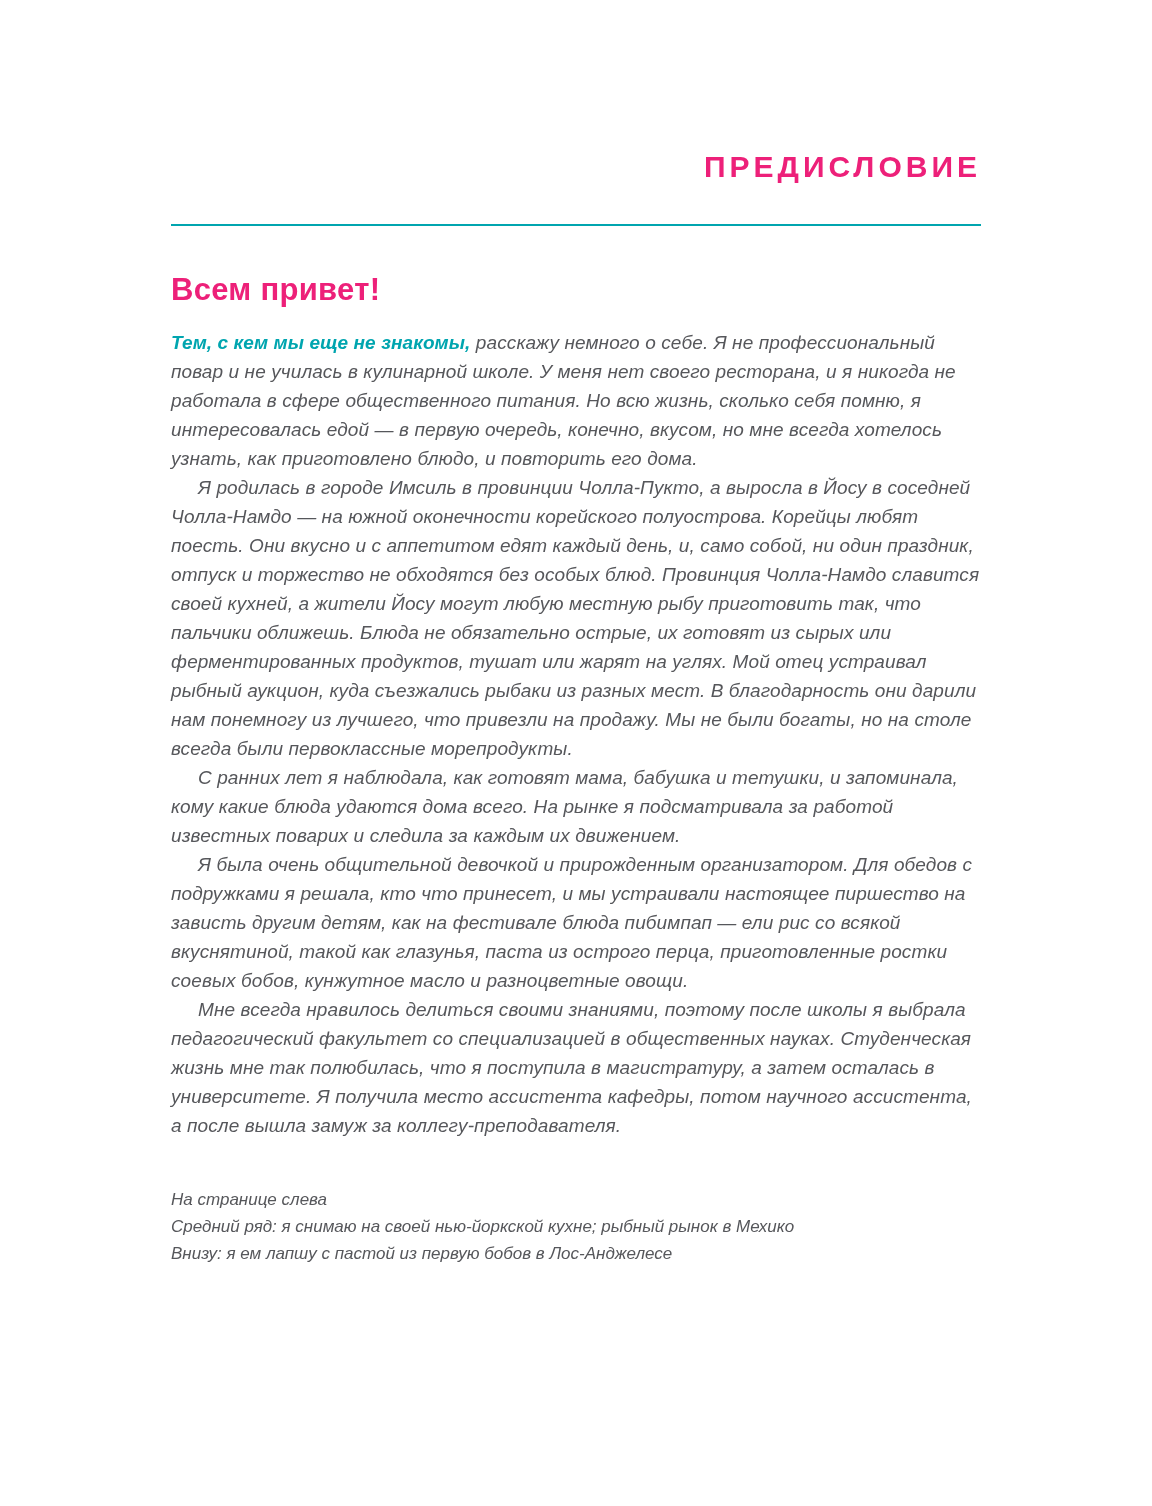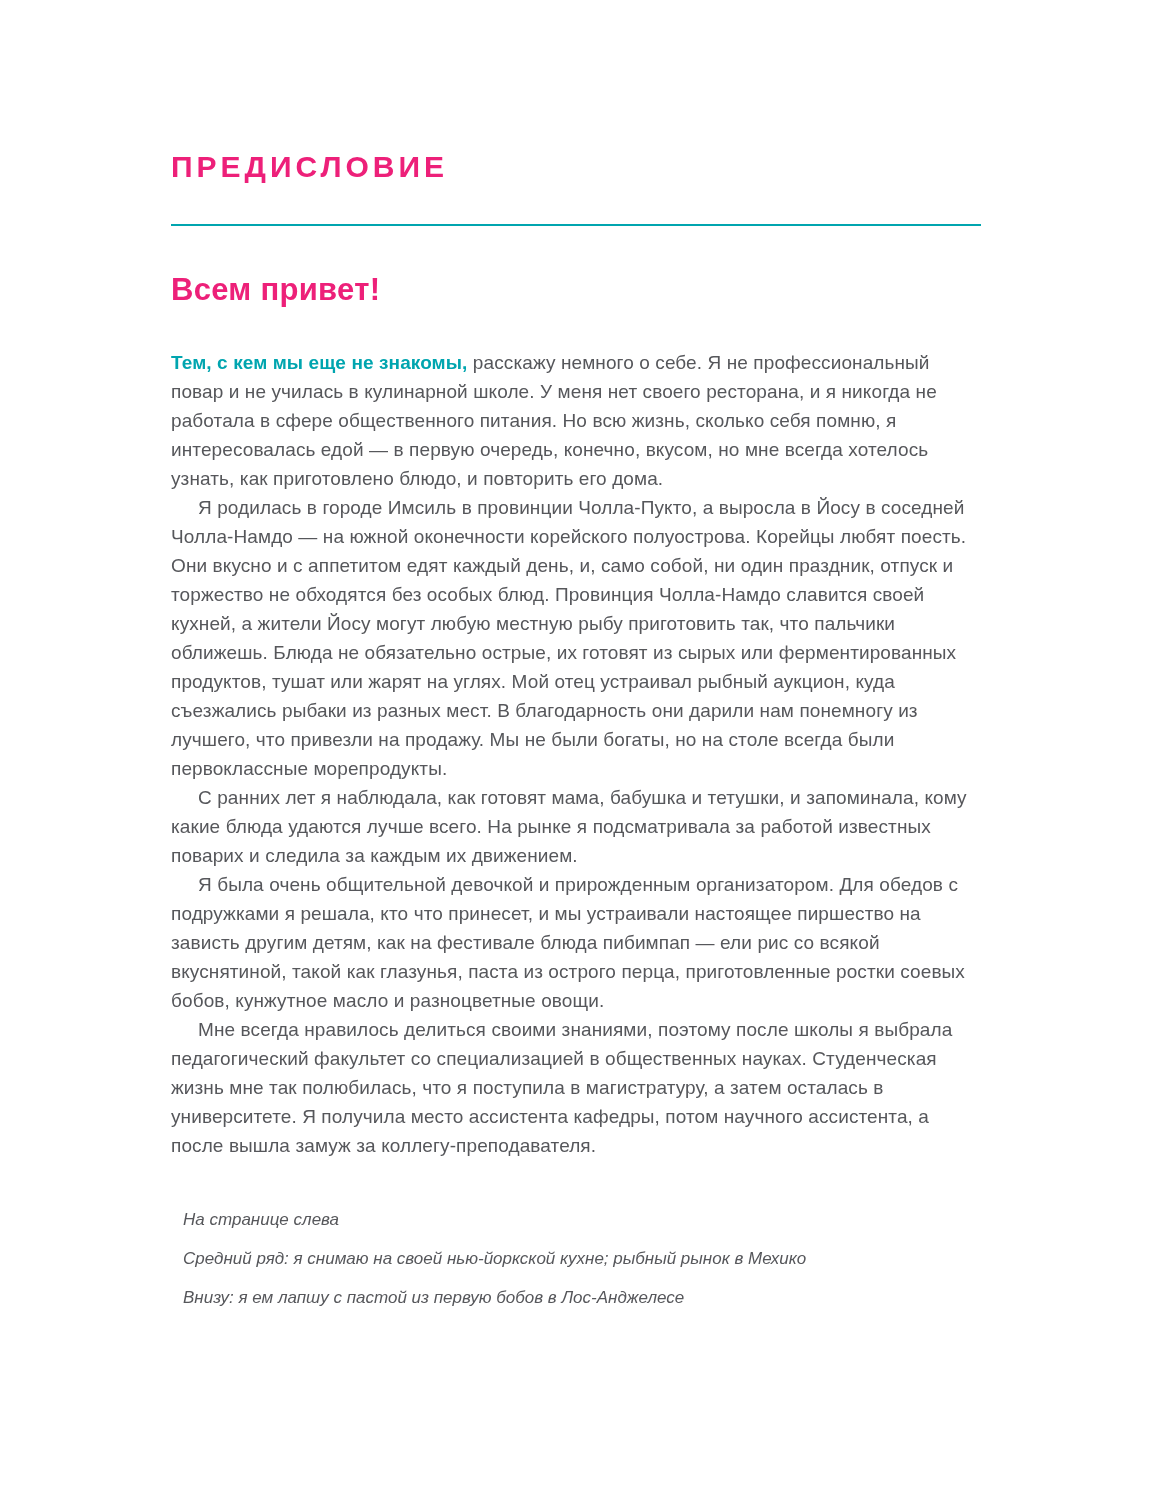--- a/index.html
+++ b/index.html
@@ -22,84 +22,85 @@
   }
   .content {
     position: absolute;
     left: 171px;
     top: 0;
     width: 810px;
   }
   .title {
     margin: 0;
     padding-top: 150px;
-    text-align: left;
+    text-align: right;
     color: var(--pink);
     font-size: 30px;
     font-weight: bold;
     letter-spacing: 4px;
   }
   .rule {
     height: 2px;
     background: var(--teal);
     margin-top: 40px;
     border: none;
   }
   .greeting {
     margin: 0;
     margin-top: 46px;
     color: var(--pink);
     font-size: 31px;
     font-weight: bold;
     letter-spacing: 0.3px;
   }
   .bodytext {
-    margin-top: 40px;
+    margin-top: 20px;
     color: var(--body-text);
     font-size: 19px;
     line-height: 29px;
     letter-spacing: 0.1px;
+    font-style: italic;
   }
   .bodytext p {
     margin: 0;
   }
   .bodytext p.indent {
     text-indent: 27px;
   }
   .lead {
     color: var(--teal);
     font-weight: bold;
   }
   .caption {
     margin-top: 46px;
     color: var(--body-text);
     font-size: 17px;
     line-height: 27px;
     font-style: italic;
   }
   .caption p {
-    margin: 12px;
+    margin: 0;
   }
 </style>
 </head>
 <body>
 
 <div class="page">
   <div class="content">
 
     <h1 class="title">ПРЕДИСЛОВИЕ</h1>
 
     <div class="rule"></div>
 
     <h2 class="greeting">Всем привет!</h2>
 
     <div class="bodytext">
       <p><span class="lead">Тем, с кем мы еще не знакомы,</span><span> расскажу немного о себе. Я не профессиональный повар и не училась в кулинарной школе. У меня нет своего ресторана, и я никогда не работала в сфере общественного питания. Но всю жизнь, сколько себя помню, я интересовалась едой — в первую очередь, конечно, вкусом, но мне всегда хотелось узнать, как приготовлено блюдо, и повторить его дома.</span></p>
       <p class="indent">Я родилась в городе Имсиль в провинции Чолла-Пукто, а выросла в Йосу в соседней Чолла-Намдо — на южной оконечности корейского полуострова. Корейцы любят поесть. Они вкусно и с аппетитом едят каждый день, и, само собой, ни один праздник, отпуск и торжество не обходятся без особых блюд. Провинция Чолла-Намдо славится своей кухней, а жители Йосу могут любую местную рыбу приготовить так, что пальчики оближешь. Блюда не обязательно острые, их готовят из сырых или ферментированных продуктов, тушат или жарят на углях. Мой отец устраивал рыбный аукцион, куда съезжались рыбаки из разных мест. В благодарность они дарили нам понемногу из лучшего, что привезли на продажу. Мы не были богаты, но на столе всегда были первоклассные морепродукты.</p>
-      <p class="indent">С ранних лет я наблюдала, как готовят мама, бабушка и тетушки, и запоминала, кому какие блюда удаются лучше всего. На рынке я подсматривала за работой известных поварих и следила за каждым их движением.</p>
+      <p class="indent">С ранних лет я наблюдала, как готовят мама, бабушка и тетушки, и запоминала, кому какие блюда удаются дома всего. На рынке я подсматривала за работой известных поварих и следила за каждым их движением.</p>
       <p class="indent">Я была очень общительной девочкой и прирожденным организатором. Для обедов с подружками я решала, кто что принесет, и мы устраивали настоящее пиршество на зависть другим детям, как на фестивале блюда пибимпап — ели рис со всякой вкуснятиной, такой как глазунья, паста из острого перца, приготовленные ростки соевых бобов, кунжутное масло и разноцветные овощи.</p>
       <p class="indent">Мне всегда нравилось делиться своими знаниями, поэтому после школы я выбрала педагогический факультет со специализацией в общественных науках. Студенческая жизнь мне так полюбилась, что я поступила в магистратуру, а затем осталась в университете. Я получила место ассистента кафедры, потом научного ассистента, а после вышла замуж за коллегу-преподавателя.</p>
     </div>
 
     <div class="caption">
       <p>На странице слева</p>
       <p>Средний ряд: я снимаю на своей нью-йоркской кухне; рыбный рынок в Мехико</p>
       <p>Внизу: я ем лапшу с пастой из первую бобов в Лос-Анджелесе</p>
     </div>
 

